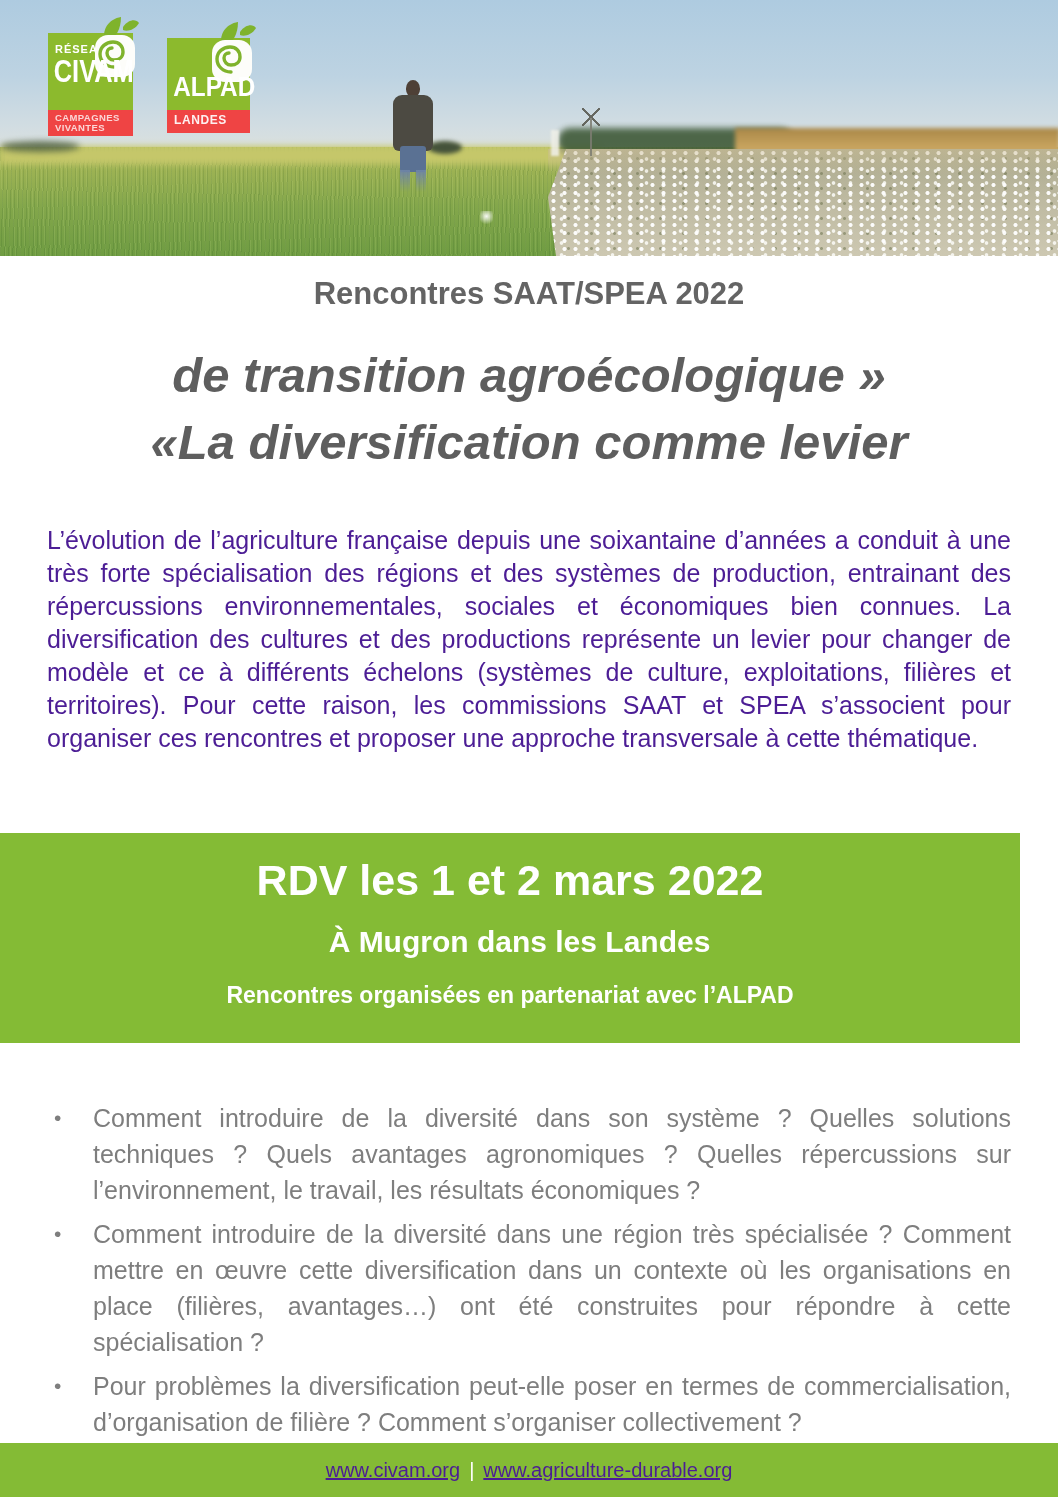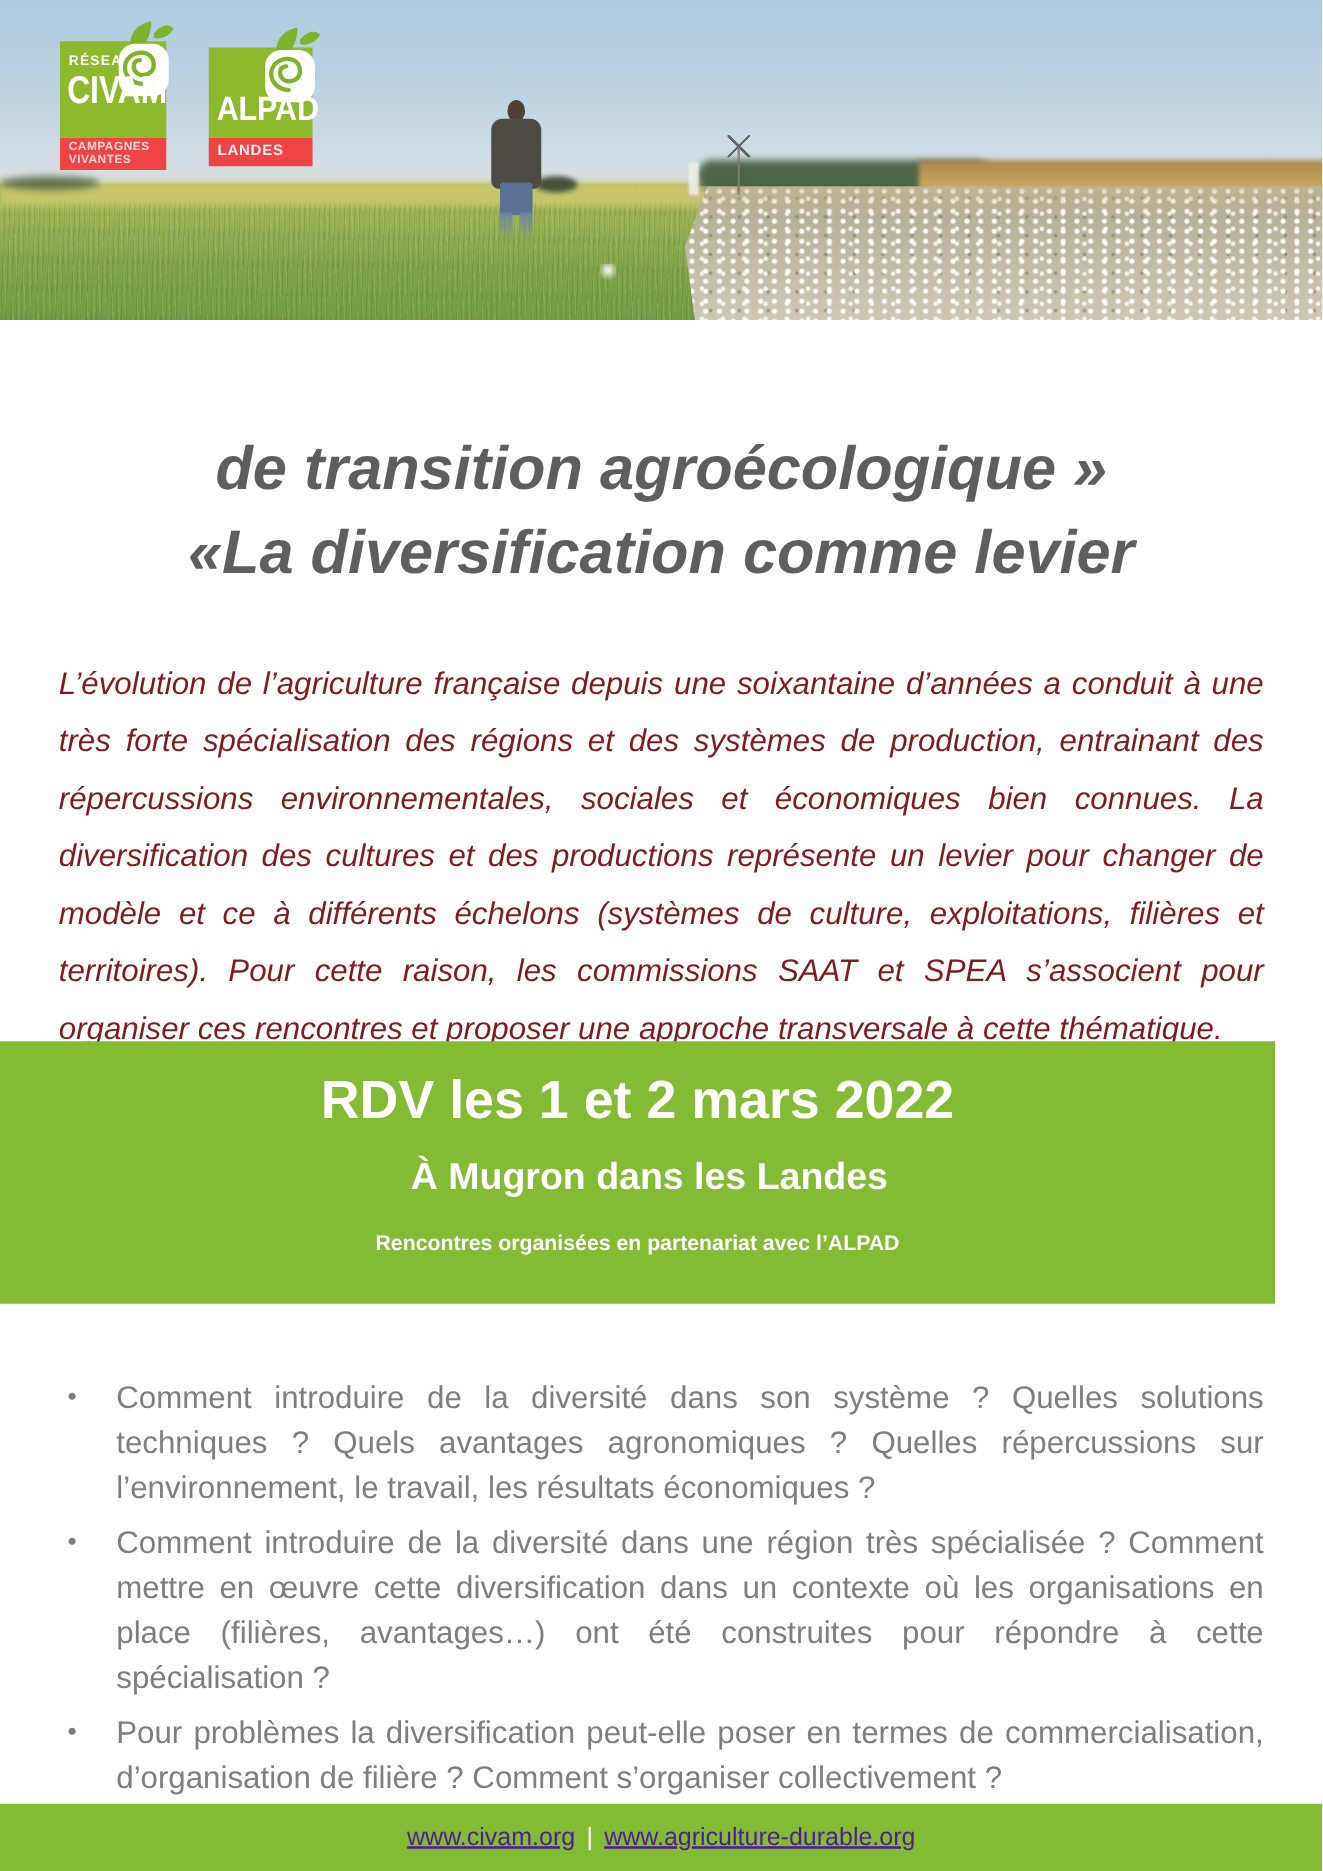--- a/index.html
+++ b/index.html
@@ -68,28 +68,28 @@
   .decor{position:absolute;top:-16px;right:-6px;width:56px;height:60px;}
 
   
   .kicker{position:absolute;top:276px;left:0;right:0;text-align:center;
        font-size:31px;font-weight:bold;color:#646464;}
   .heading{position:absolute;top:342px;left:0;right:0;text-align:center;
        font-size:49px;font-weight:bold;font-style:italic;color:#5e5e5e;line-height:67px;}
 
   
   .intro{position:absolute;top:524px;left:47px;width:964px;
-       font-size:25px;line-height:46px;color:#7f1d1d;text-align:justify;font-style:italic;}
+       font-size:25px;line-height:33px;color:#4c1d95;text-align:justify;}
 
   
   .banner{position:absolute;top:833px;left:0;width:1020px;height:210px;background:#84bb35;
        color:#fff;text-align:center;}
   .banner-l1{padding-top:16px;font-size:43px;font-weight:bold;line-height:62px;}
   .banner-l2{font-size:30px;font-weight:bold;line-height:62px;margin-left:19px;}
-  .banner-l3{margin-top:8px;font-size:17px;font-weight:bold;line-height:28px;}
+  .banner-l3{margin-top:8px;font-size:23px;font-weight:bold;line-height:28px;}
   .banner-l4{font-size:23px;font-weight:bold;line-height:28px;}
 
   
   .bullets{position:absolute;top:1100px;left:47px;width:964px;color:#7e7e7e;
        font-size:25px;line-height:36px;}
   .bullet-item{display:flex;margin-bottom:8px;}
   .bullet-marker{flex:0 0 46px;width:46px;font-size:21px;padding-left:7px;box-sizing:border-box;}
   .bullet-text{flex:1;text-align:justify;}
 
   
@@ -152,20 +152,21 @@
         <rect x="12" y="18" width="40" height="42" rx="13" fill="#fdfdfa"></rect>
         <path d="M31 50 C23 50 17 44 17 37 C17 30 23 25 30 25 C36 25 40 29 40 35 C40 40 36 43 31 43 C27 43 24 40 24 36 C24 33 26 31 29 31" fill="none" stroke="#7fb32c" stroke-width="3.4" stroke-linecap="round"></path>
       </svg>
       <div class="alpad-main">ALPAD</div>
     </div>
     <div class="logo-strip">
       <div class="strip-text">LANDES</div>
     </div>
   </div>
 
+  <div class="kicker">Rencontres SAAT/SPEA 2022</div>
   <div class="heading">
     <div>de transition agroécologique »</div>
     <div>«La diversification comme levier</div>
   </div>
 
   <div class="intro">L’évolution de l’agriculture française depuis une soixantaine d’années a conduit à une très forte spécialisation des régions et des systèmes de production, entrainant des répercussions environnementales, sociales et économiques bien connues. La diversification des cultures et des productions représente un levier pour changer de modèle et ce à différents échelons (systèmes de culture, exploitations, filières et territoires).  Pour cette raison, les commissions SAAT et SPEA s’associent pour organiser ces rencontres et proposer une approche transversale à cette thématique.</div>
 
   <div class="banner">
     <div class="banner-l1">RDV les 1 et 2 mars 2022</div>
     <div class="banner-l2">À Mugron dans les Landes</div>

